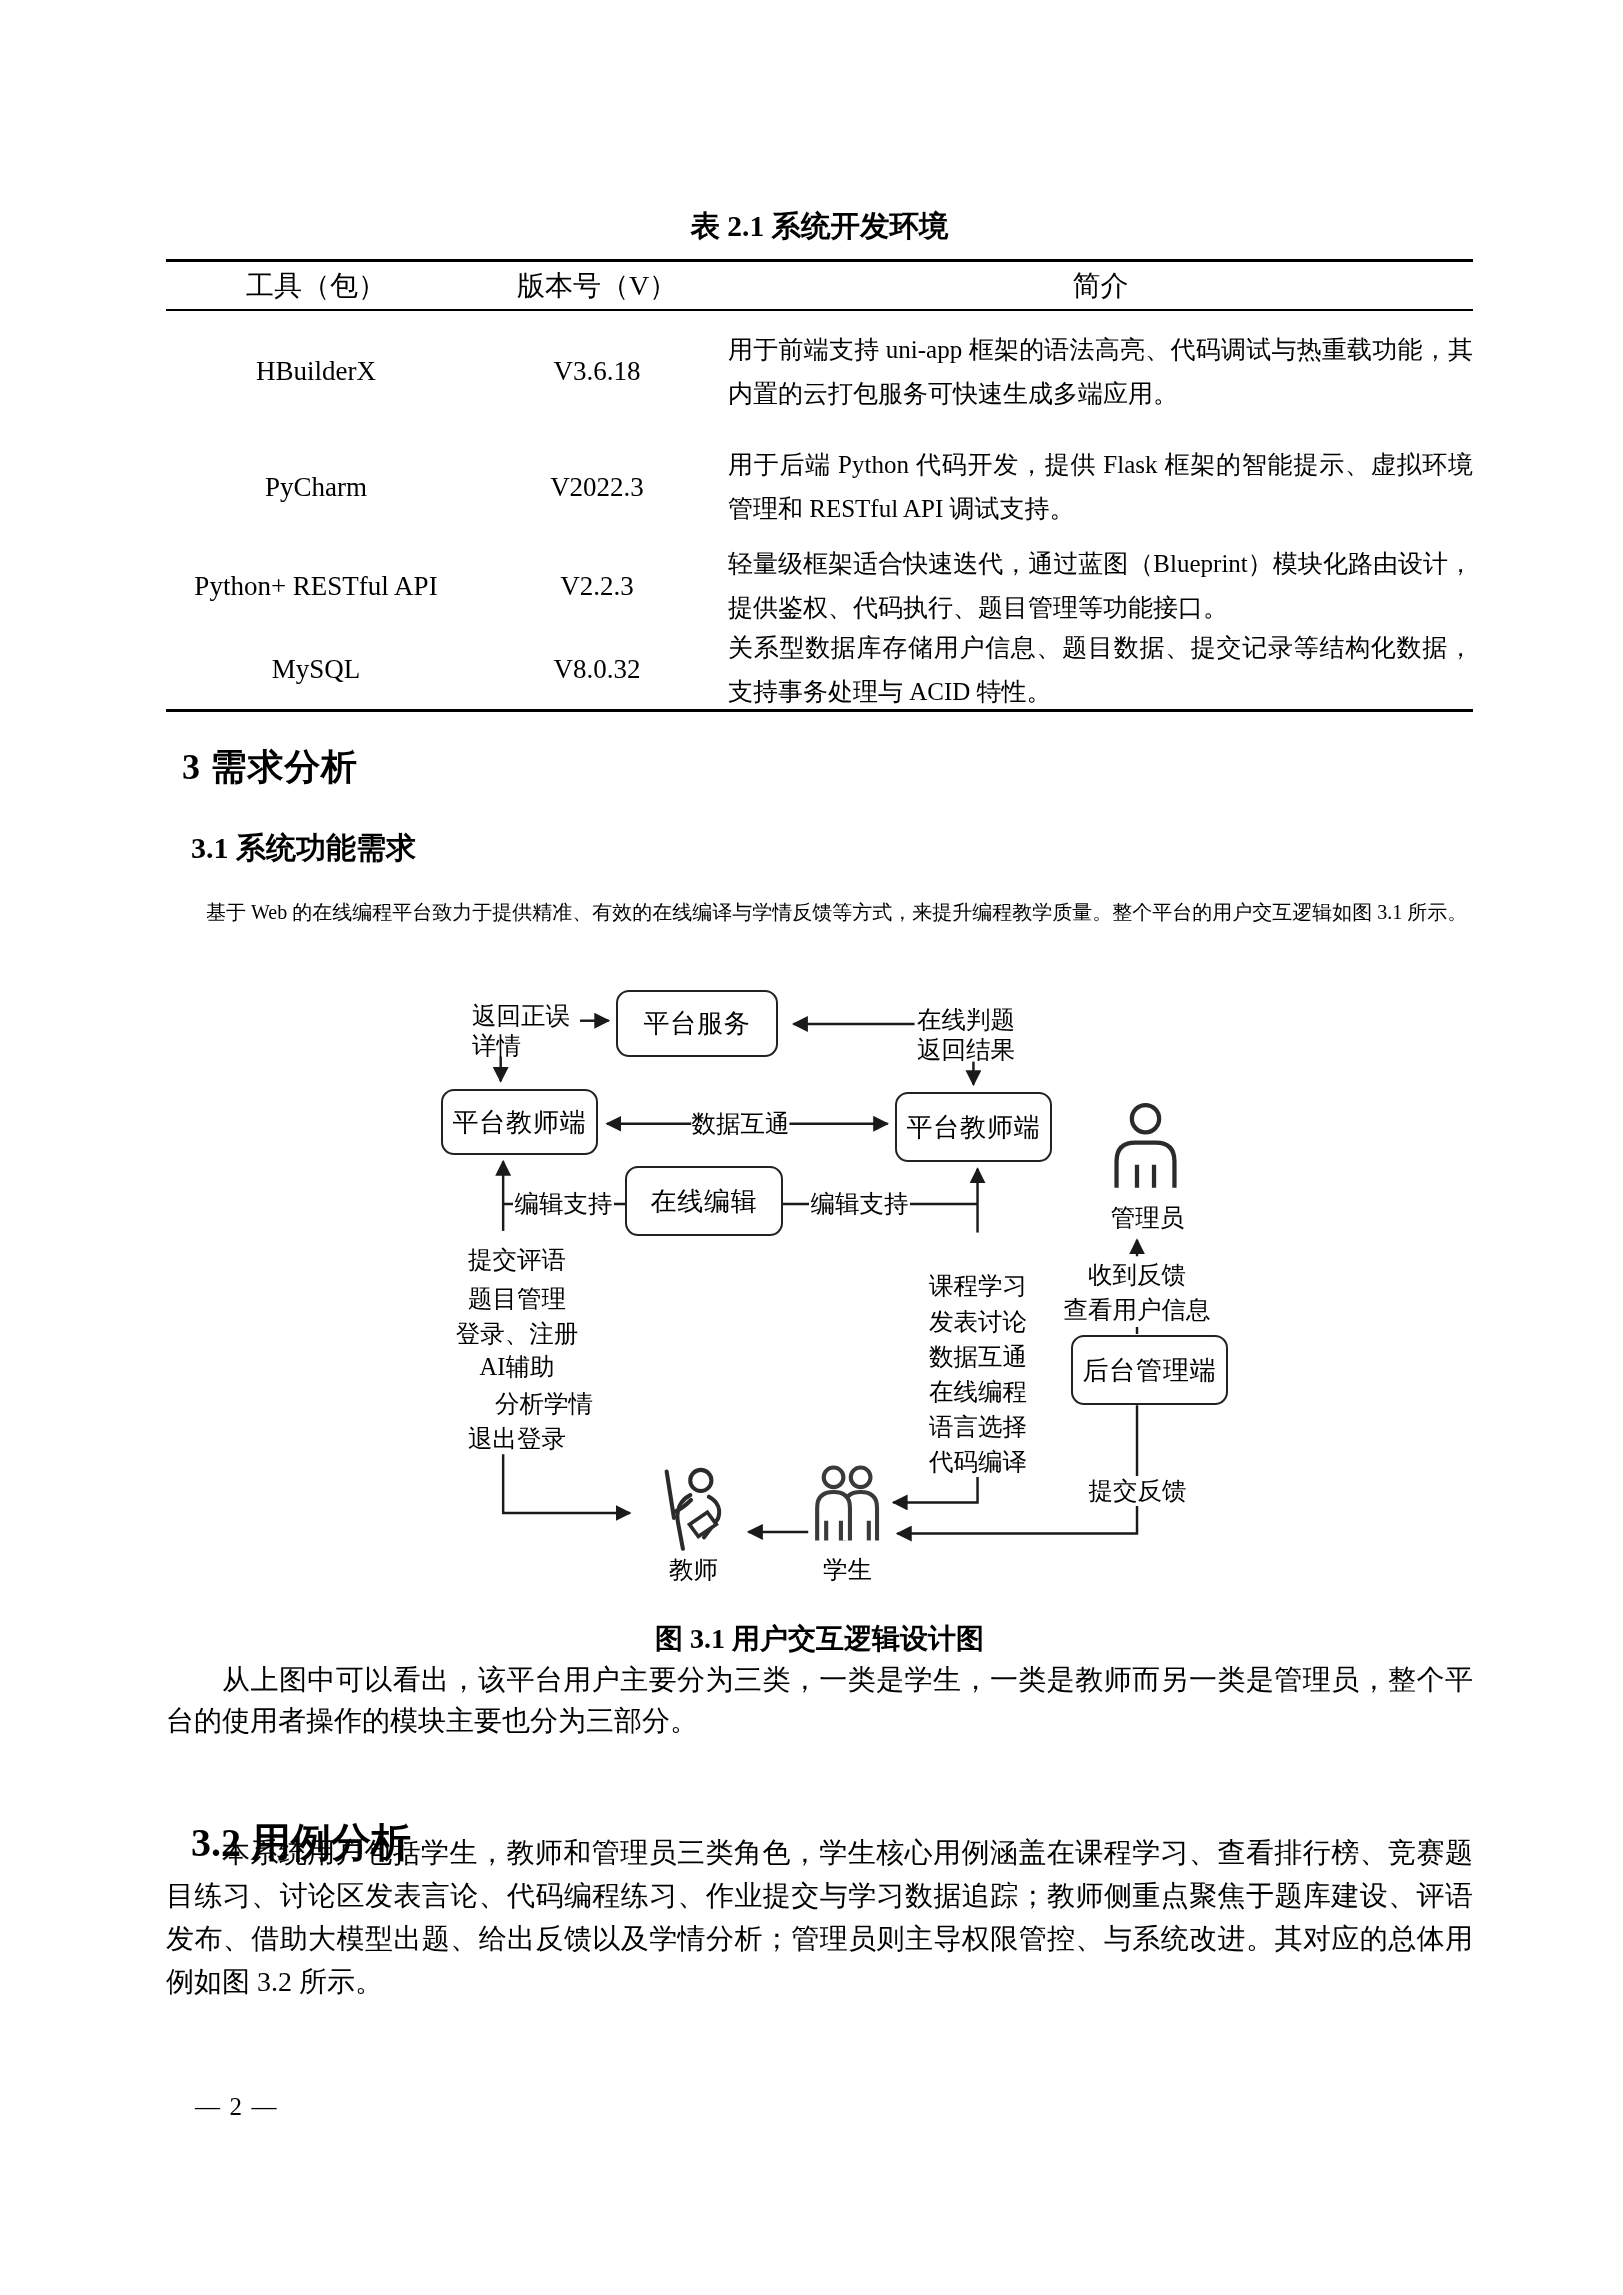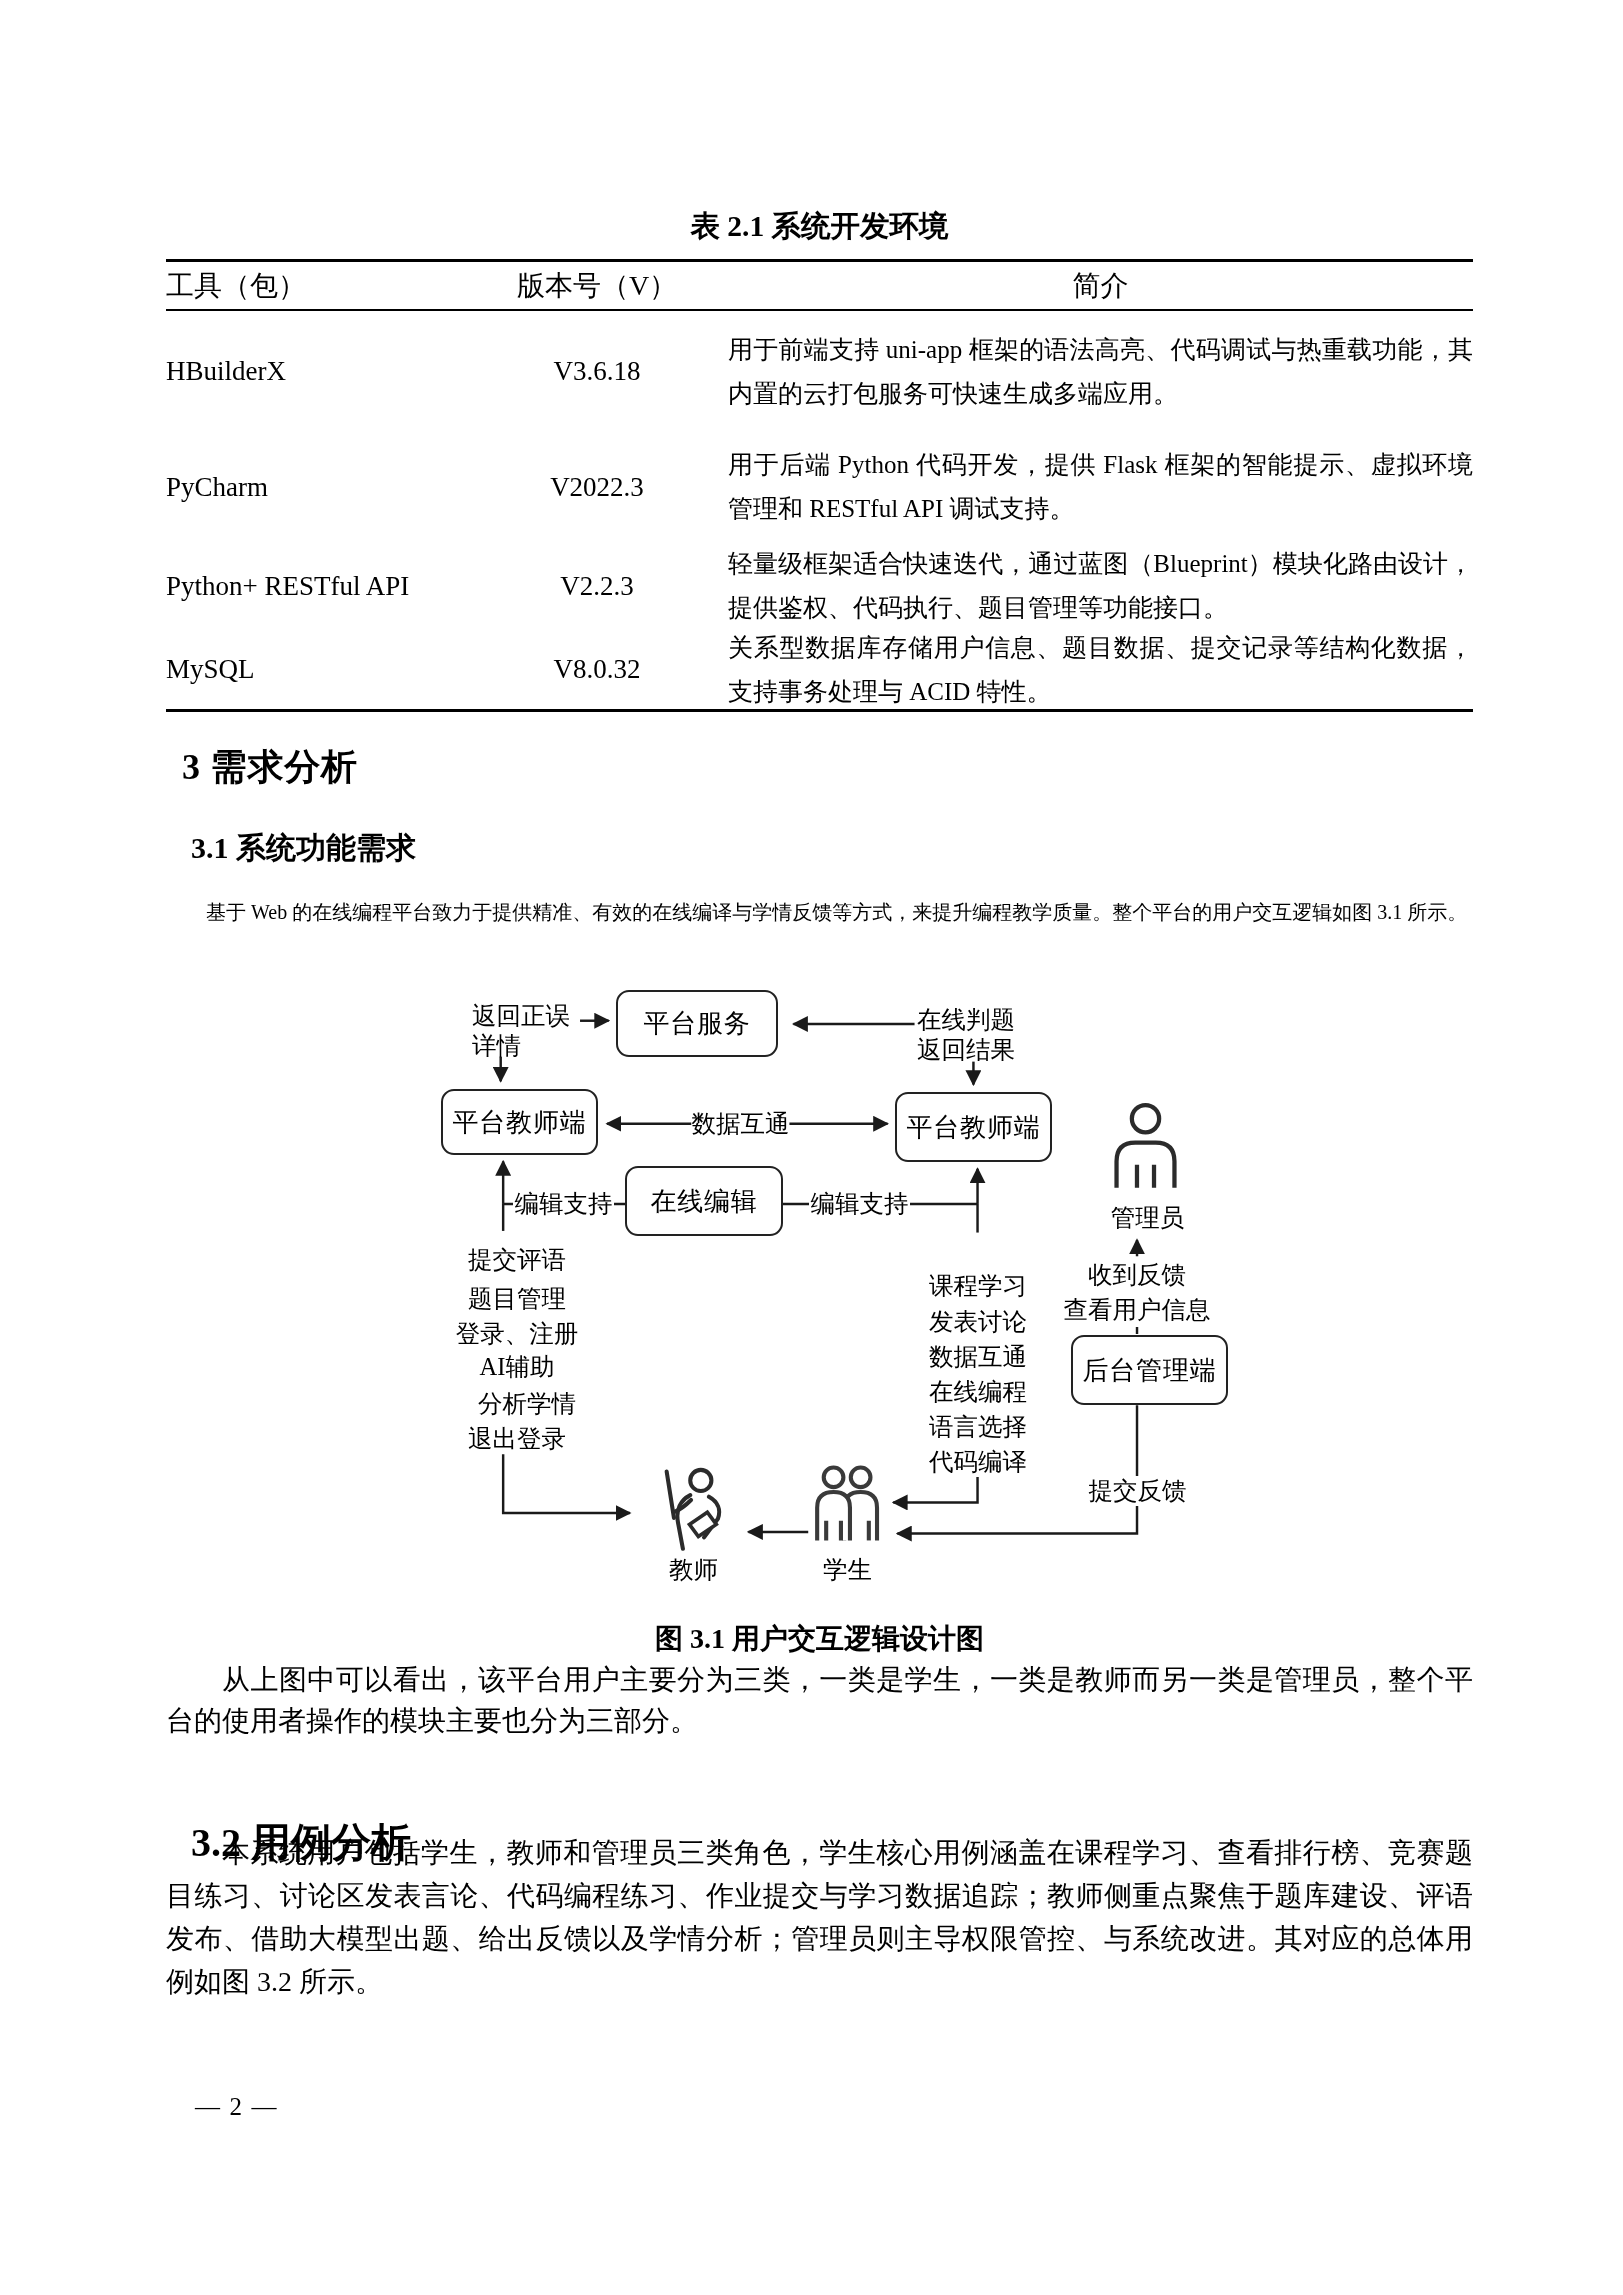--- a/index.html
+++ b/index.html
@@ -11,21 +11,21 @@
   .abs{position:absolute;}
   .center{text-align:center;}
   .justify{text-align:justify;text-justify:inter-character;}
   .indent{text-indent:2em;}
   .bold{font-weight:bold;}
 
   
   .env-table{left:166px;top:259px;width:1307px;border-top:3.3px solid #000;border-bottom:3.3px solid #000;}
   .env-header{display:flex;align-items:center;height:47px;border-bottom:2.5px solid #000;font-size:28px;}
   .env-row{display:flex;align-items:center;}
-  .col-tool{width:300px;text-align:left;flex:none;}
+  .col-tool{width:300px;text-align:center;flex:none;}
   .col-ver{width:262px;text-align:center;flex:none;}
   .col-desc{width:745px;flex:none;}
   .row-desc{font-size:25px;line-height:44px;text-align:justify;text-justify:inter-character;}
   .cell-main{font-size:27px;}
   .r1{height:121px;} .r2{height:110px;} .r3{height:88px;} .r4{height:79px;}
 
   
   .h-chapter{left:182px;top:743px;font-size:36px;font-weight:bold;letter-spacing:0.8px;}
   .h-sub1{left:191px;top:828px;font-size:30px;font-weight:bold;}
   .p31{left:166px;top:892px;width:1307px;font-size:20px;line-height:40px;}
@@ -138,21 +138,21 @@
 <div class="dlabel center wbg" style="left:1051px;top:1257px;width:172px;line-height:35px;">
   <div>收到反馈</div>
   <div>查看用户信息</div>
 </div>
 <div class="dlabel center wbg" style="left:1072px;top:1476px;width:131px;">提交反馈</div>
 
 <div class="dlist-item" style="left:445px;top:1244px;">提交评语</div>
 <div class="dlist-item" style="left:445px;top:1283px;">题目管理</div>
 <div class="dlist-item" style="left:445px;top:1318px;">登录、注册</div>
 <div class="dlist-item" style="left:445px;top:1351px;">AI辅助</div>
-<div class="dlist-item" style="left:455px;top:1388px;">分析学情</div>
+<div class="dlist-item" style="left:472px;top:1388px;">分析学情</div>
 <div class="dlist-item" style="left:445px;top:1423px;">退出登录</div>
 
 <div class="dlist-item" style="left:906px;top:1270px;">课程学习</div>
 <div class="dlist-item" style="left:906px;top:1306px;">发表讨论</div>
 <div class="dlist-item" style="left:906px;top:1341px;">数据互通</div>
 <div class="dlist-item" style="left:906px;top:1376px;">在线编程</div>
 <div class="dlist-item" style="left:906px;top:1411px;">语言选择</div>
 <div class="dlist-item" style="left:906px;top:1446px;">代码编译</div>
 
 <div class="icon" style="left:1106px;top:1100px;">

